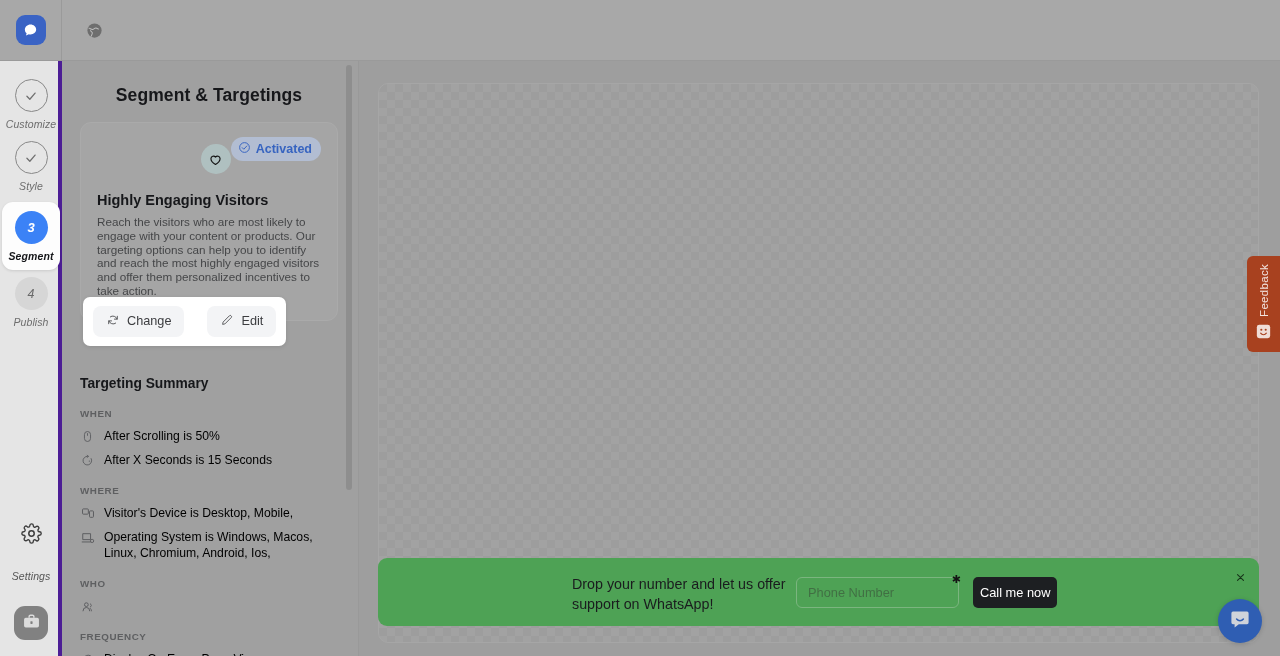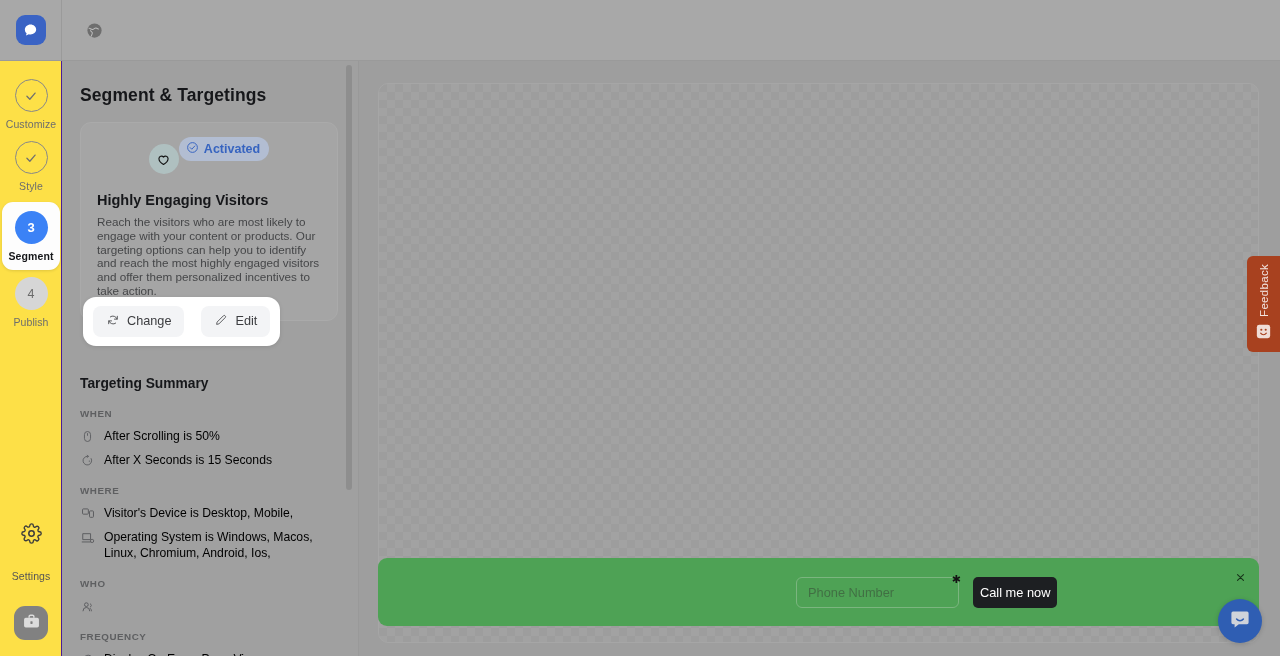--- a/index.html
+++ b/index.html
@@ -68,22 +68,23 @@
     color: #9d9d9d;
     overflow: hidden;
     text-indent: -999px;
   }
 
   
   .rail {
     position: absolute;
     left: 0; top: 61px;
     width: 62px; height: 595px;
-    background: #fde047;
-    border-right: 1px solid #4c1d95;
+    background: #e5e5e5;
+    border-right: 4px solid #4c1d95;
+    font-style: italic;
   }
   .rail-step {
     position: absolute;
     left: 0;
     width: 62px;
     display: flex;
     flex-direction: column;
     align-items: center;
     gap: 6px;
   }
@@ -154,33 +155,34 @@
     background: #a0a0a0;
     padding: 14px 20px 0 18px;
     overflow: hidden;
   }
   .panel-title {
     font-size: 17.5px;
     font-weight: 700;
     color: #16171a;
     margin: 10px 0 16px 0;
     letter-spacing: .1px;
+    text-align: center;
   }
 
   .seg-card {
     position: relative;
     border: 1px solid #aaa;
     border-radius: 11px;
     background: rgba(255,255,255,0.06);
     padding: 16px 16px 22px 16px;
   }
   .card-top {
     display: flex;
     align-items: flex-start;
-    justify-content: center;
+    justify-content: flex-end;
   }
   .heart-badge {
     width: 30px; height: 30px;
     border-radius: 50%;
     background: #afc0c0;
     display: flex; align-items: center; justify-content: center;
     margin-top: 5px;
   }
   .activated-pill {
     display: inline-flex;
@@ -204,24 +206,24 @@
     font-size: 11.7px;
     line-height: 1.18;
     color: #454648;
   }
 
   .action-floater {
     position: absolute;
     left: 2px;
     bottom: -26px;
     background: #ffffff;
-    border-radius: 13px;
+    border-radius: 7px;
     padding: 9px 10px;
     display: flex;
-    gap: 17px;
+    gap: 23px;
     box-shadow: 0 1px 4px rgba(0,0,0,.10);
   }
   .act-btn {
     display: inline-flex;
     align-items: center;
     gap: 7px;
     background: #f3f4f6;
     border: none;
     border-radius: 8px;
     padding: 7px 13px;
@@ -594,20 +596,21 @@
       </div>
     </div>
   </div>
 
   <div class="panel-scroll"></div>
   <div class="panel-divider"></div>
 
   <div class="canvas"></div>
 
   <div class="wa-bar">
+    <div class="wa-text">Drop your number and let us offer support on WhatsApp!</div>
     <div class="wa-input-wrap">
       <input class="wa-input" type="text" placeholder="Phone Number" style="">
       <span class="wa-required">✱</span>
     </div>
     <button class="wa-cta">Call me now</button>
     <div class="wa-close">
       <svg width="11" height="11" viewBox="0 0 24 24" fill="none" aria-hidden="true">
         <path d="M5.5 5.5 18.5 18.5M18.5 5.5 5.5 18.5" stroke="#17341a" stroke-width="2.4" stroke-linecap="round"></path>
       </svg>
     </div>

